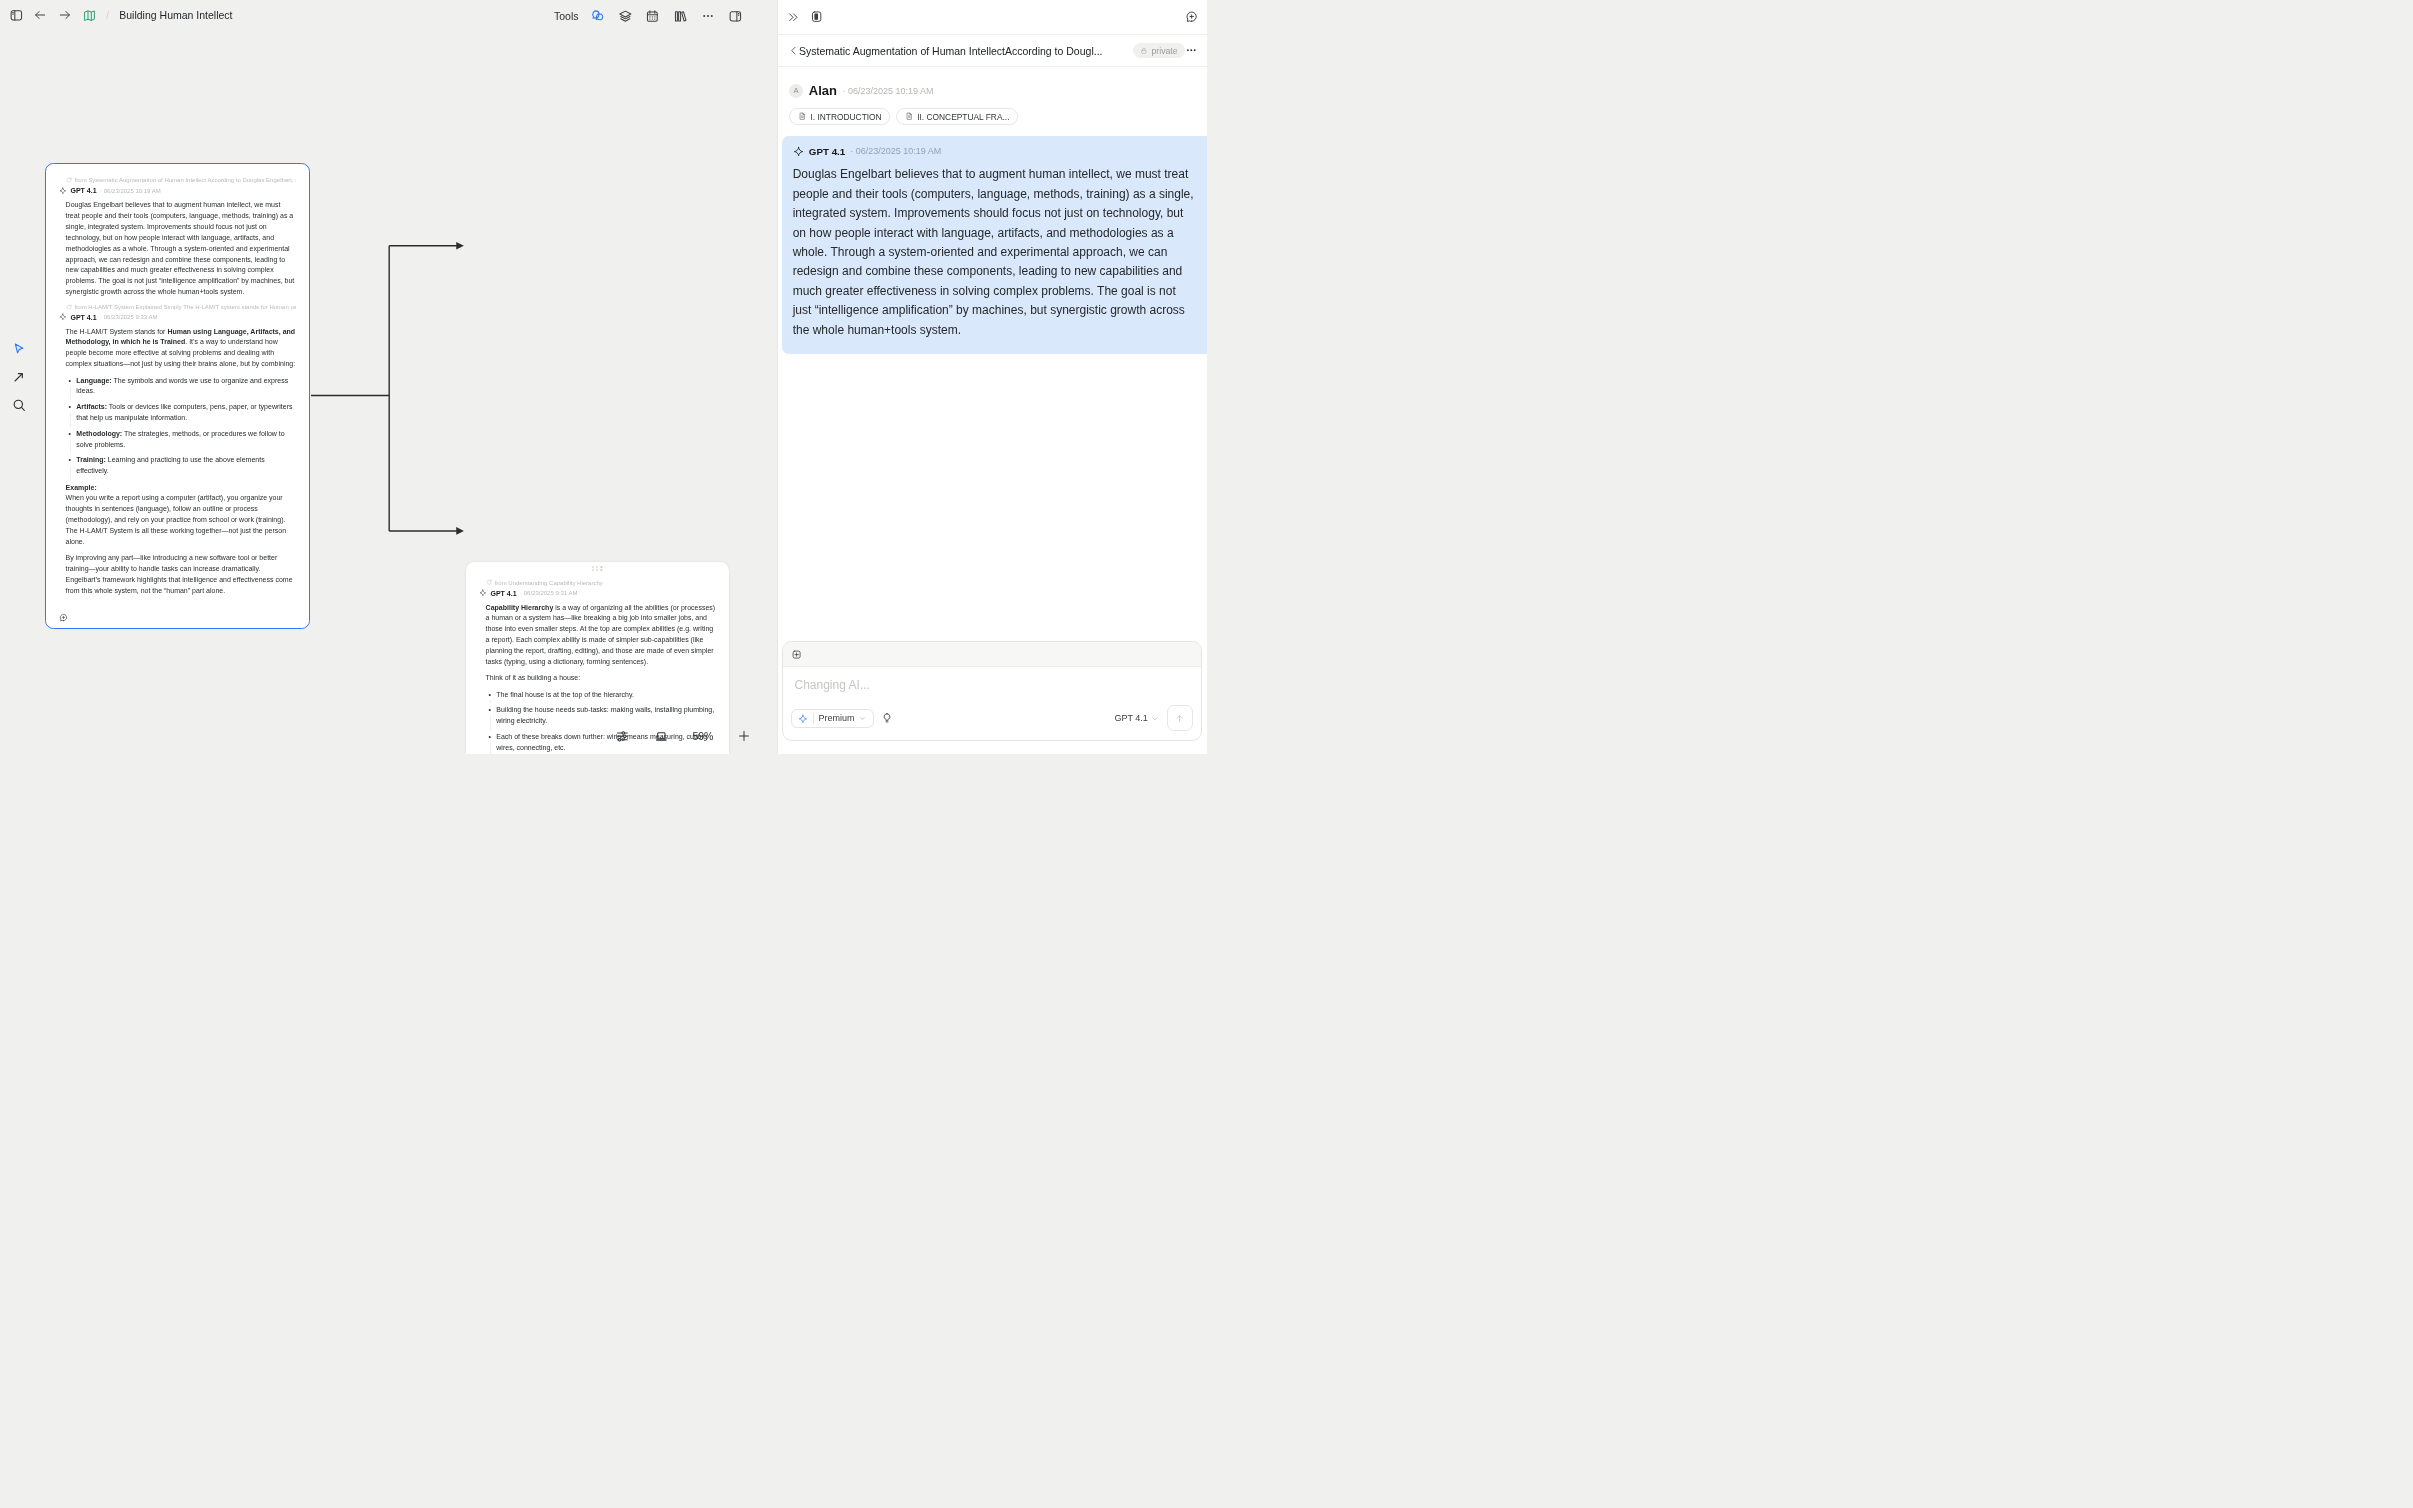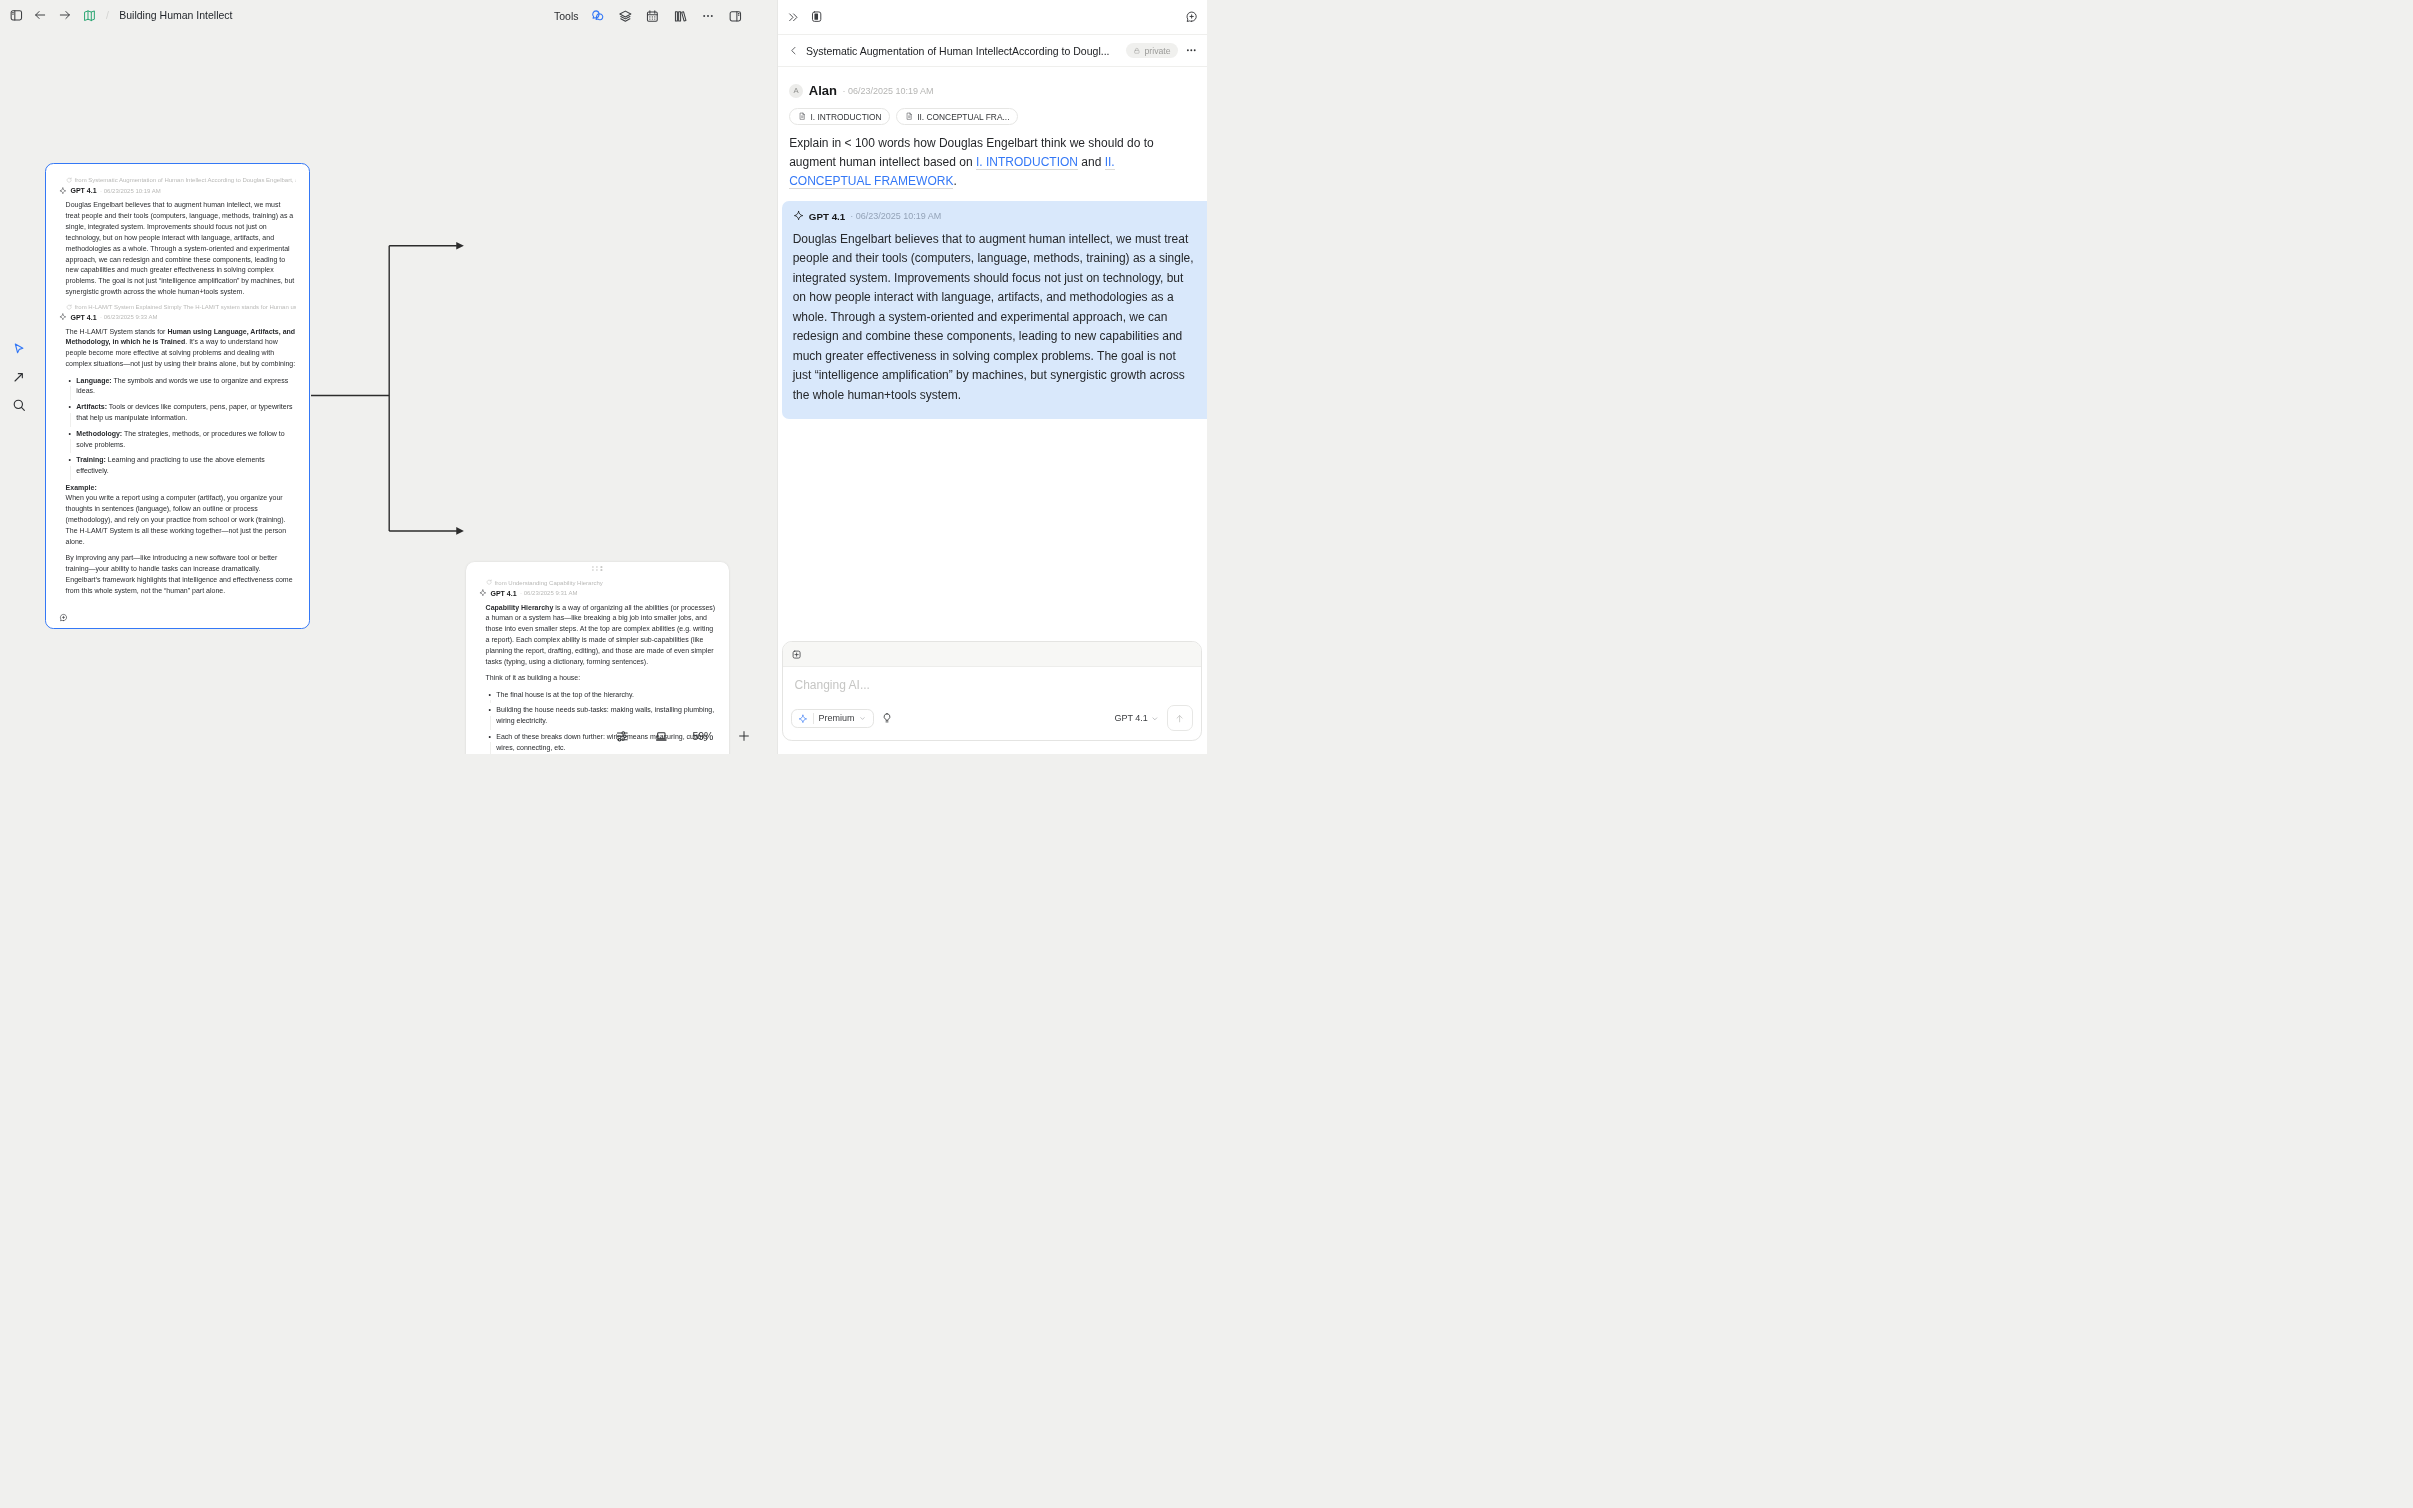--- a/index.html
+++ b/index.html
@@ -42,21 +42,21 @@
   .drag-dots{position:absolute;top:4.2px;left:50%;transform:translateX(-50%);
              display:grid;grid-template-columns:repeat(3,2.8px);grid-gap:1.4px}
   .drag-dots i{width:1.7px;height:1.7px;border-radius:50%;background:#c9c9c7}
   .clip{overflow:hidden;position:relative}
 
   
   .panel{position:absolute;left:777px;top:0;width:430px;height:754px;background:#fff;
          border-left:0.7px solid #e7e7e5;display:flex;flex-direction:column;box-sizing:border-box}
   .panel-top{height:34px;display:flex;align-items:center;gap:10.5px;padding:0 9px;
              border-bottom:0.7px solid #efefed;flex:0 0 auto}
-  .panel-title-row{height:31px;display:flex;align-items:center;gap:7px;padding:0 9.8px;
+  .panel-title-row{height:31px;display:flex;align-items:center;padding:0 9.8px;
                    border-bottom:0.7px solid #efefed;flex:0 0 auto}
   .panel-title{flex:1;font-size:10.5px;font-weight:500;color:#202225;white-space:nowrap;overflow:hidden}
   .badge{display:flex;align-items:center;gap:3.5px;background:#f0f0ee;border-radius:8.4px;
          padding:2.8px 7px;font-size:8.7px;color:#9b9b99}
   .chat{flex:1;overflow:hidden;padding-top:16px}
   .u-pad{padding:0 11.2px}
   .author-row{display:flex;align-items:center;gap:5.6px}
   .avatar{width:14px;height:14px;border-radius:50%;background:#ececea;color:#8f8f8d;
           font-size:7.7px;display:flex;align-items:center;justify-content:center;font-weight:500}
   .author{font-size:13px;font-weight:700;color:#17181a}
@@ -450,21 +450,20 @@
           <span class="icon" style="color:#5a5c5f">
             <svg width="8.4" height="8.4" viewBox="0 0 24 24" stroke-width="1.9">
                 <path d="M7 3h7l4 4.2V21H7z"></path>
                 <path d="M14 3v4.3h4"></path>
                 <path d="M10 11.5h4.5M10 15h4.5"></path>
               </svg>
             </span>
           <span>II. CONCEPTUAL FRA...</span>
         </span>
       </div>
-      <div class="user-msg"><span>Explain in &lt; 100 words how Douglas Engelbart think we should do to augment human intellect based on </span><a>I. INTRODUCTION</a><span> and </span><a>II. CONCEPTUAL FRAMEWORK</a><span>.</span></div>
     </div>
 
     <div class="ai-block">
       <div class="ai-head">
         <span class="icon" style="color:#17181a">
           <svg width="11.2" height="11.2" viewBox="0 0 24 24" stroke-width="1.9">
               <path d="M12 3c.7 5 4 8.3 9 9-5 .7-8.3 4-9 9-.7-5-4-8.3-9-9 5-.7 8.3-4 9-9Z"></path>
             </svg>
           </span>
         <span class="ai-name">GPT 4.1</span>

